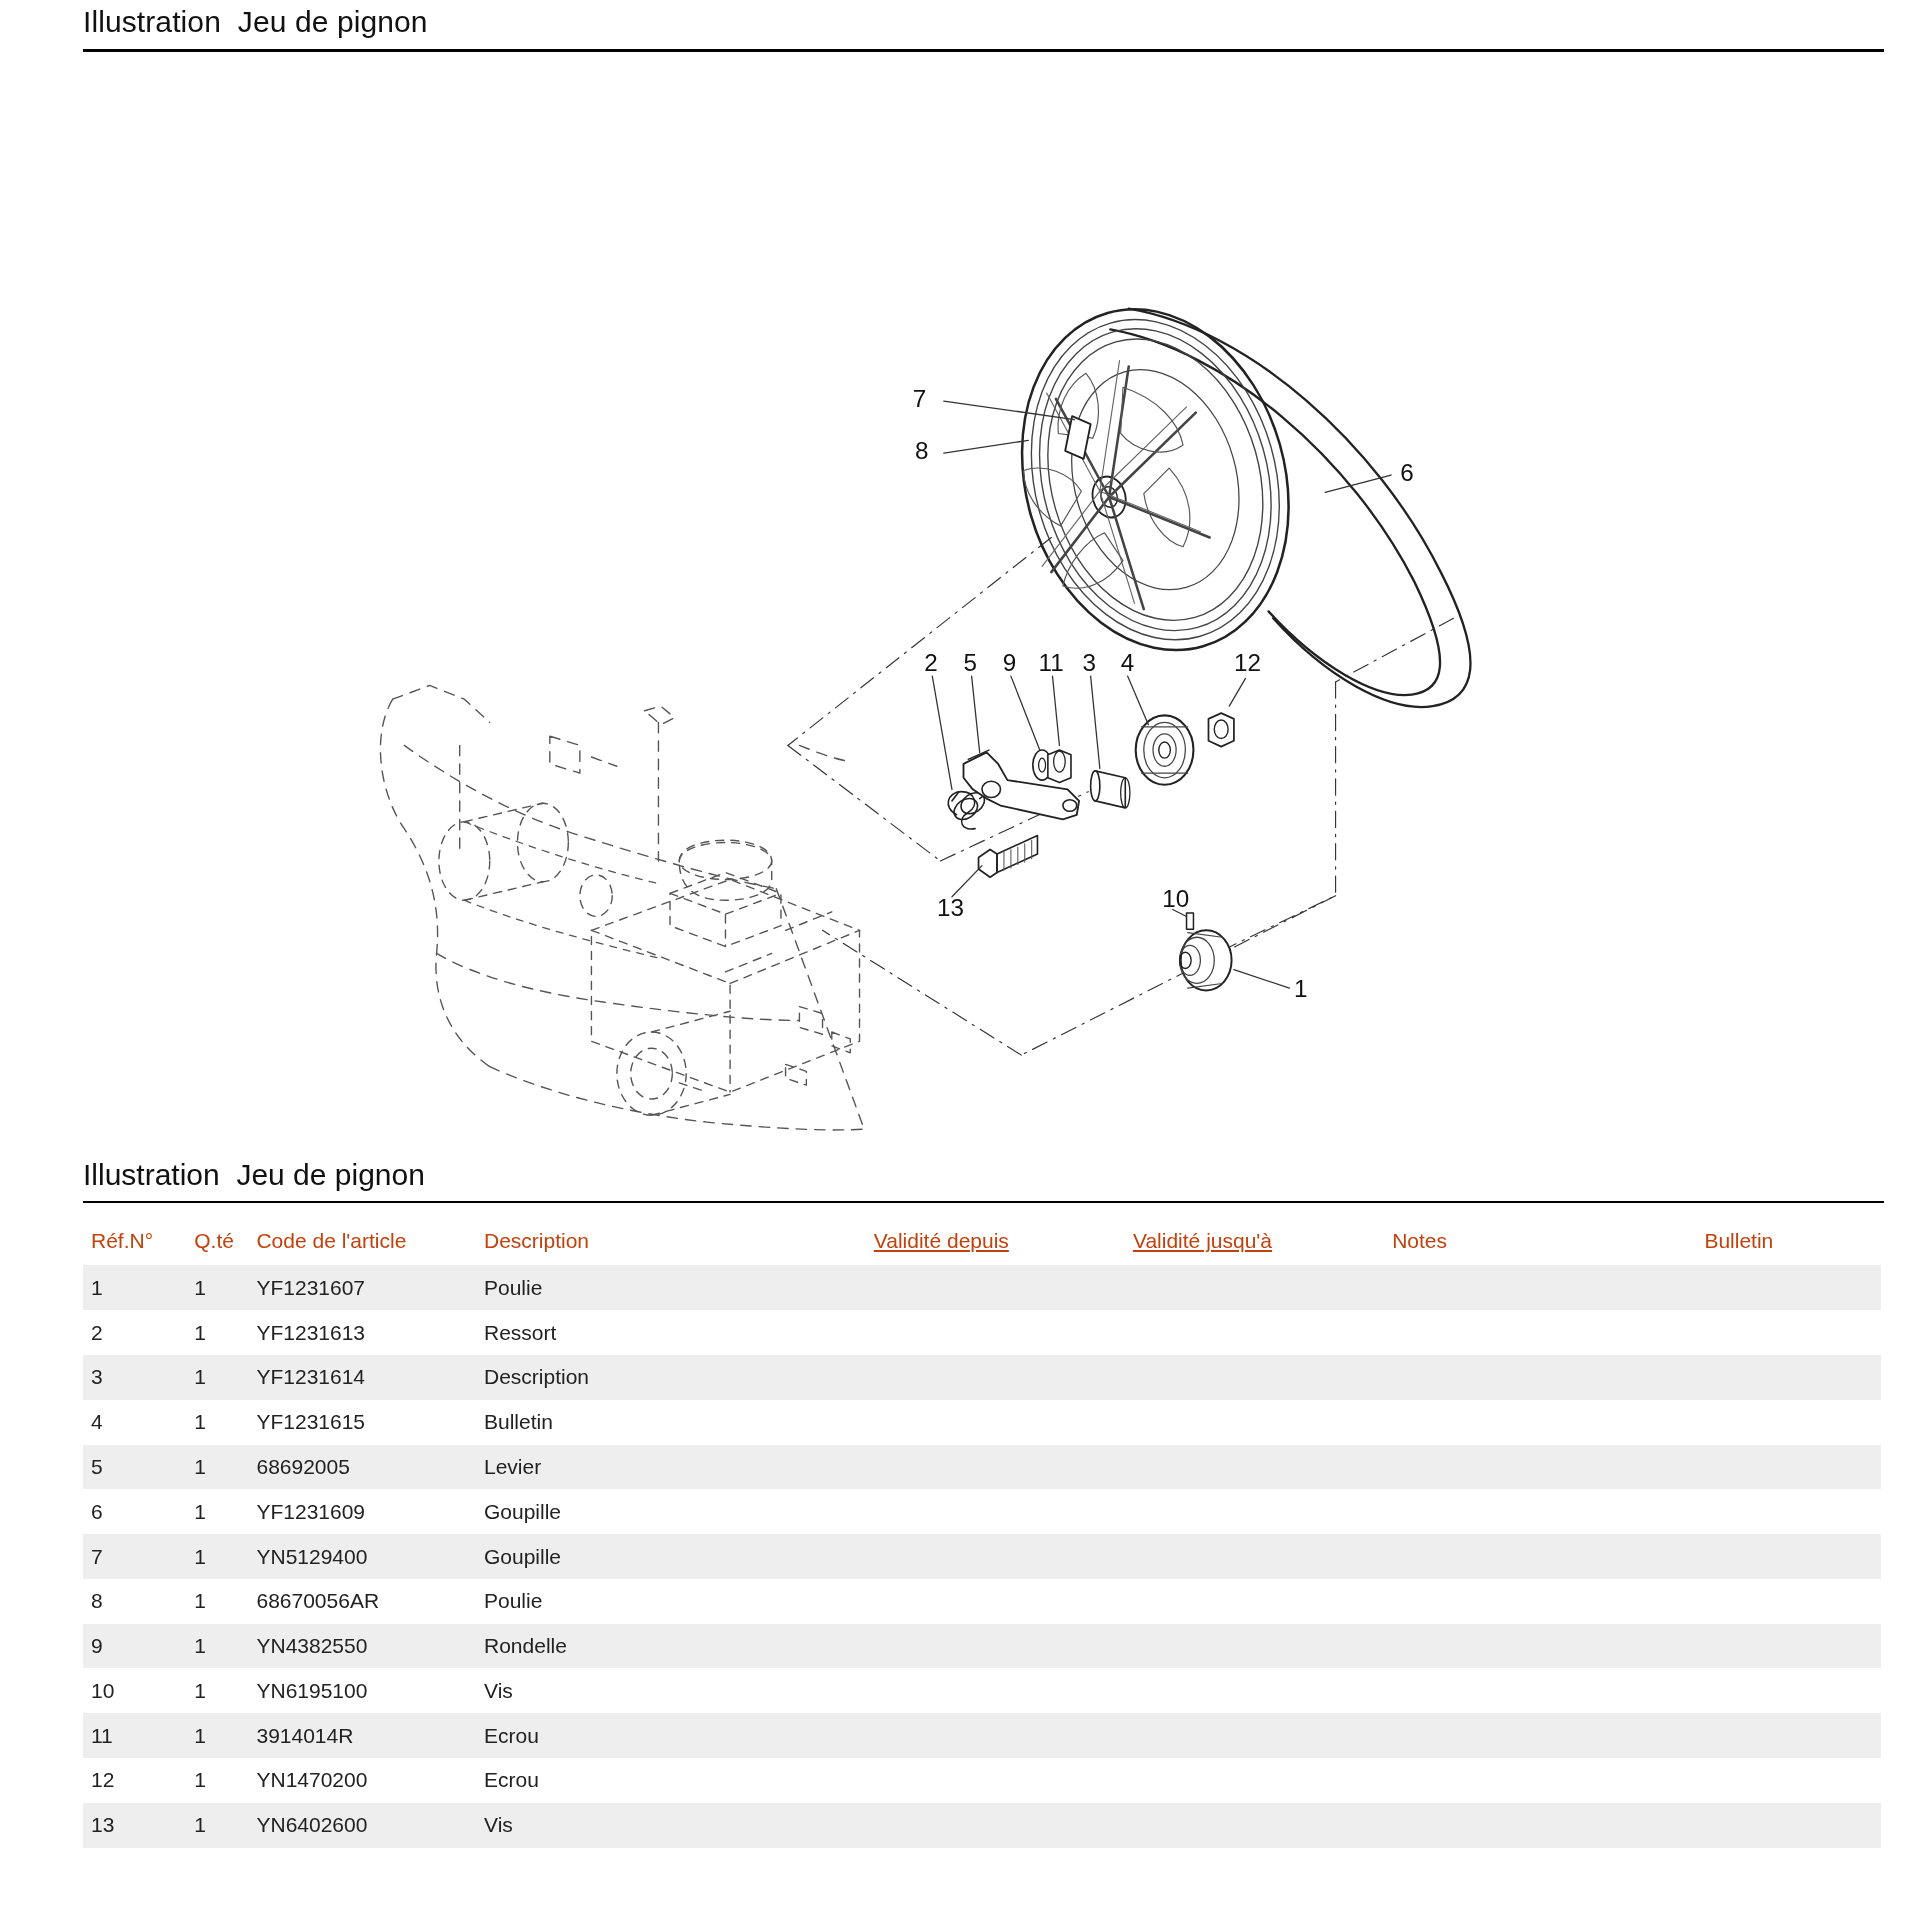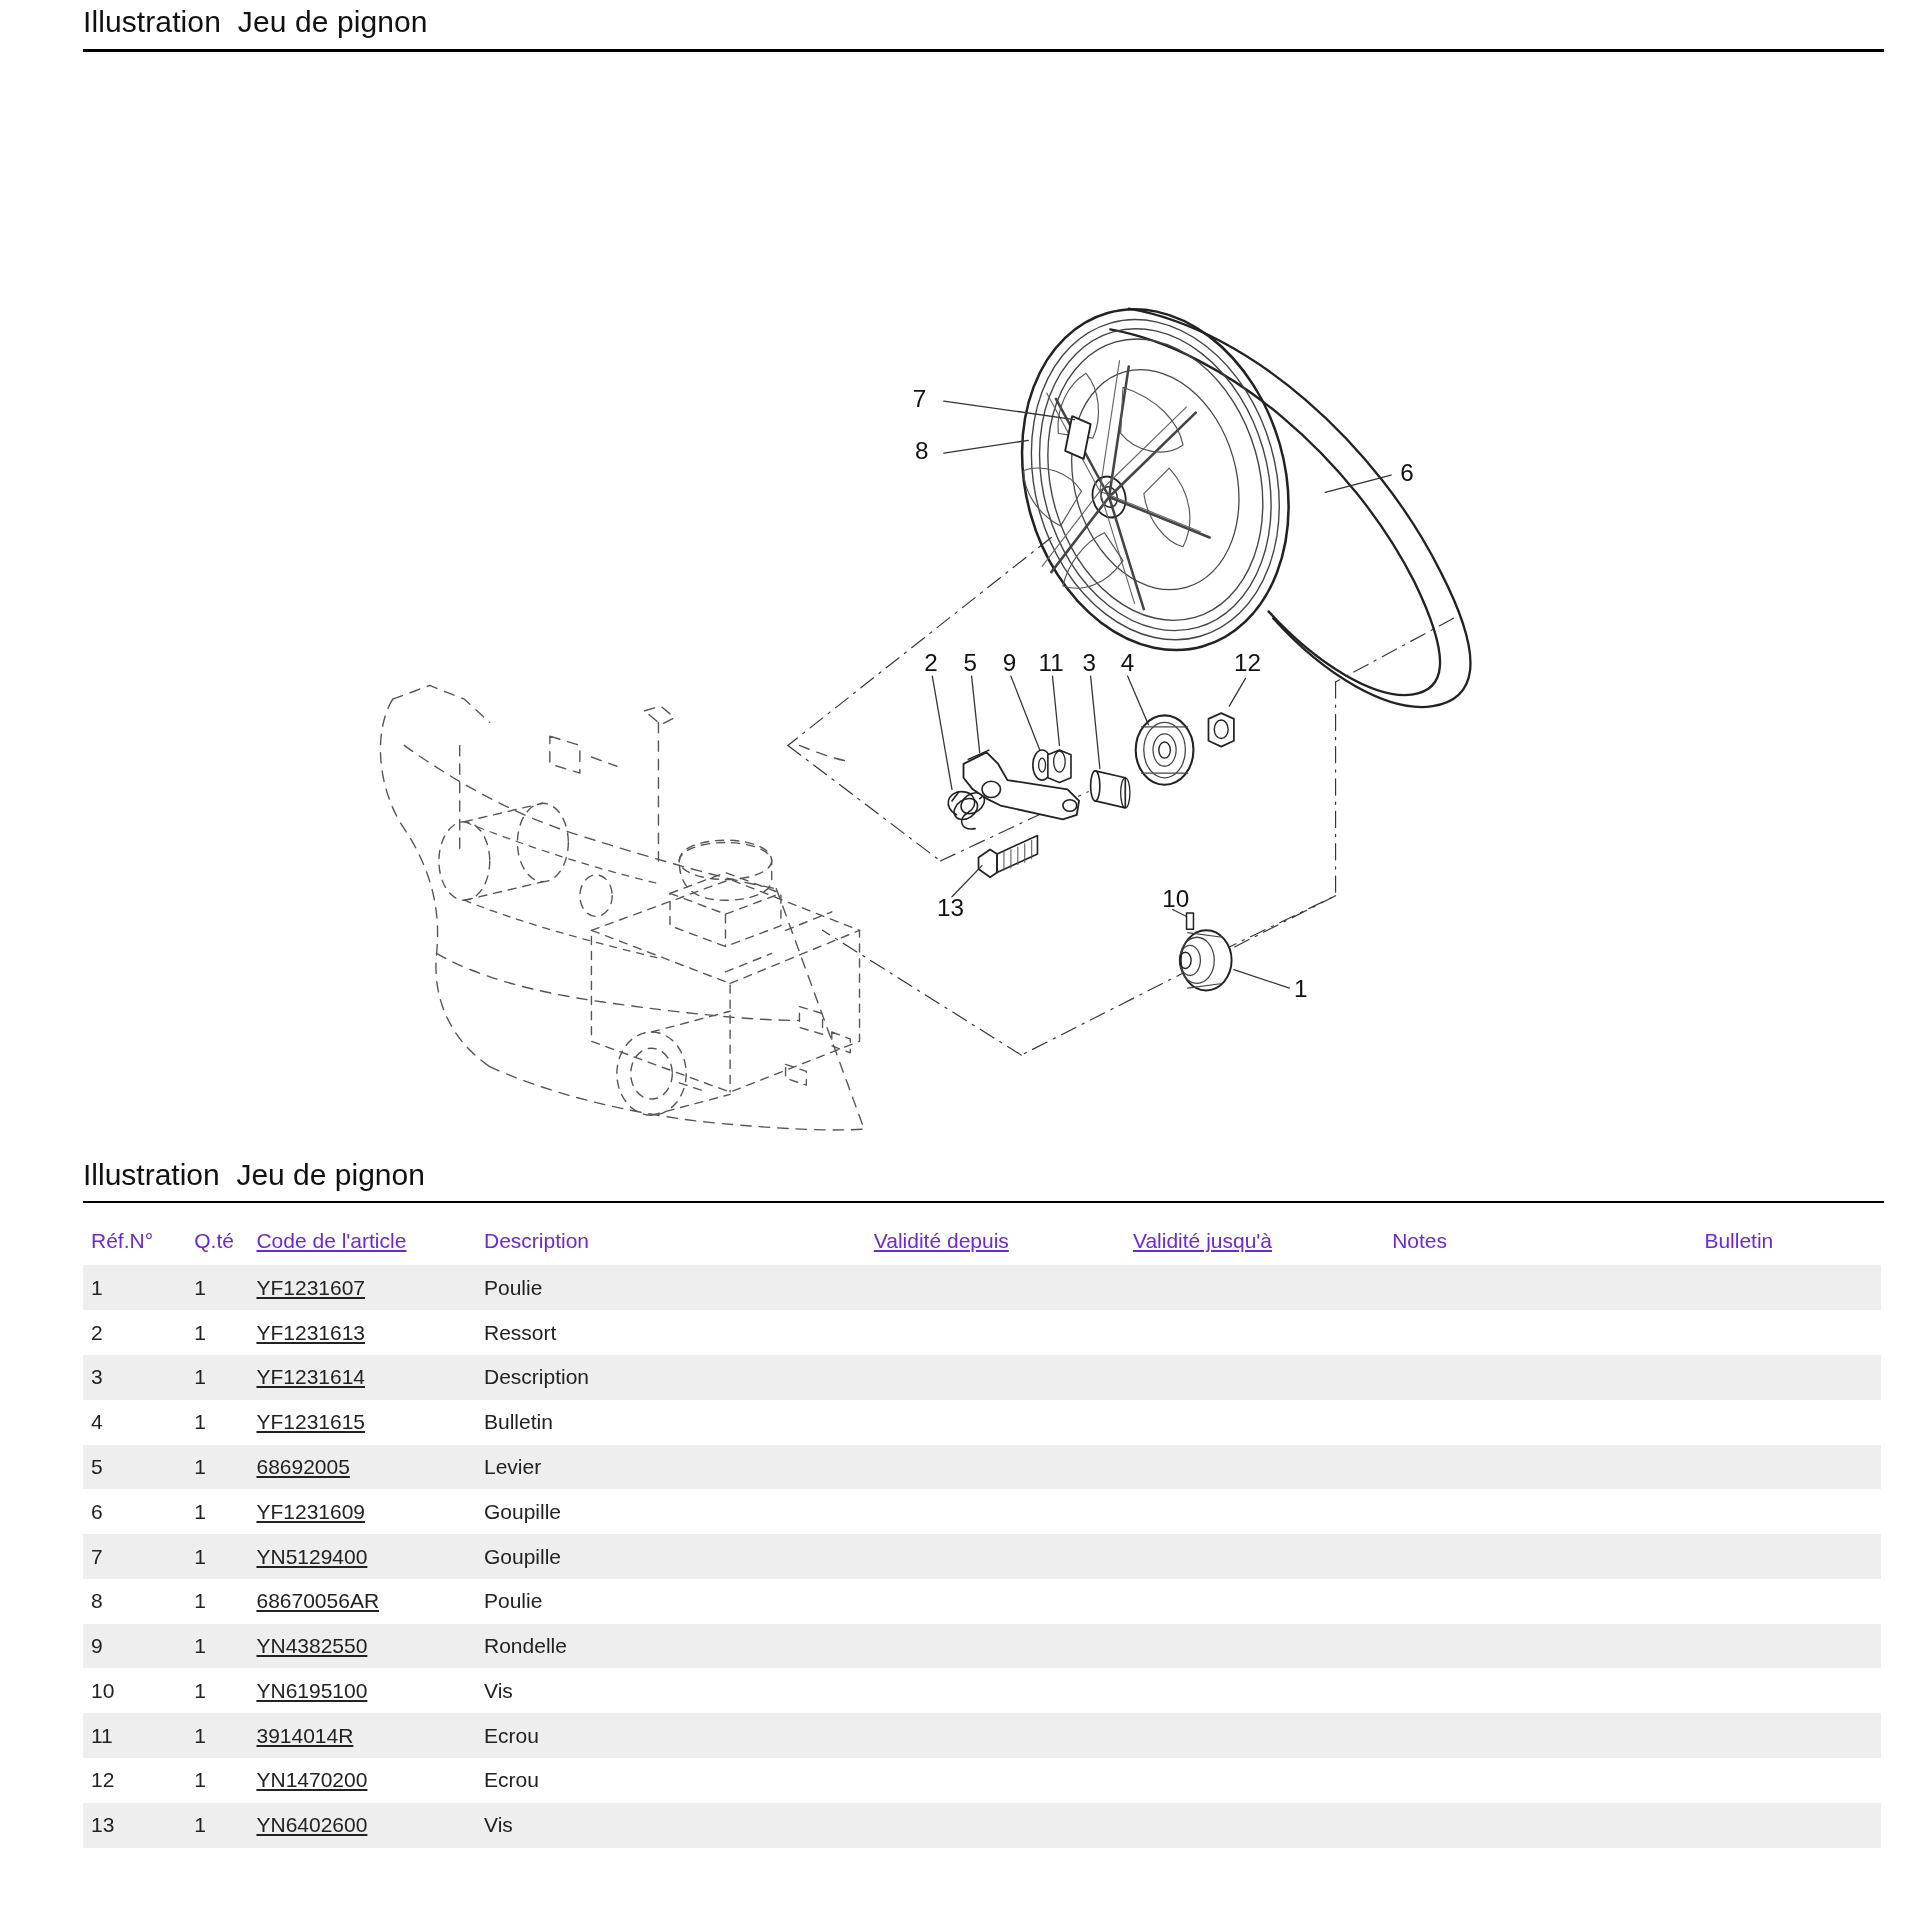--- a/index.html
+++ b/index.html
@@ -63,38 +63,38 @@
   
   table.parts {
     width: 1798px;
     border-collapse: collapse;
     margin-top: 15px;
     font-size: 21px;
   }
   table.parts th {
     font-weight: 400;
     text-align: left;
-    color: #6d28d9;
+    color: #c2410c;
     padding: 10.4px 0 12.7px 0;
     font-size: 21px;
   }
   table.parts td {
     padding: 10.4px 0 10.4px 0;
     color: #222;
     font-size: 21px;
   }
   table.parts tbody tr:nth-child(odd) {
     background: #eeeeee;
   }
   table.parts tbody tr:nth-child(even) {
     background: #ffffff;
   }
   .c-ref   { width: 101px; padding-left: 8px !important; }
   .c-qty   { width: 61px; }
-  .c-code  { width: 223px; text-decoration: underline; }
+  .c-code  { width: 223px; }
   .c-desc  { width: 382px; }
   .c-from  { width: 254px; text-decoration: underline; }
   .c-until { width: 254px; text-decoration: underline; }
   .c-notes { width: 306px; }
   .c-bull  { width: 173px; }
   thead th.c-ref { padding-left: 8px; }
 </style>
 </head>
 <body>
 

